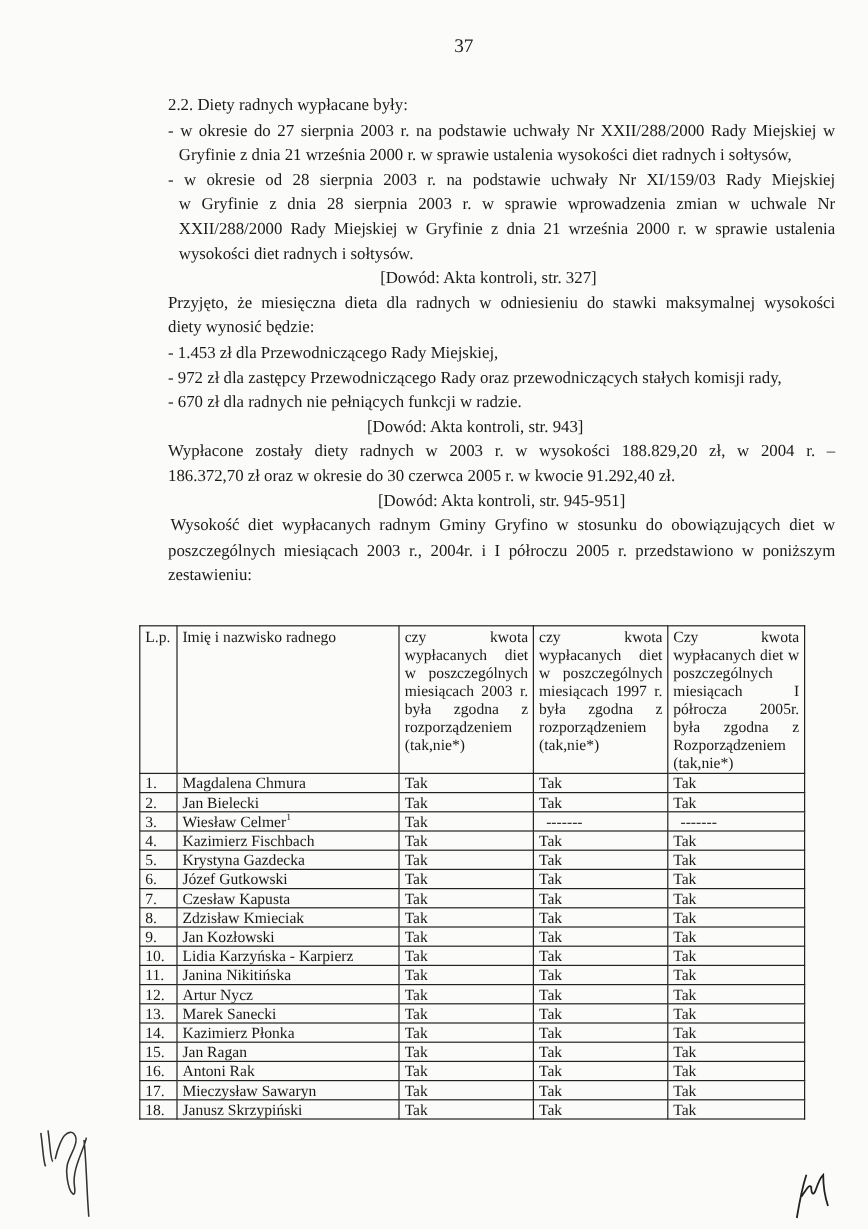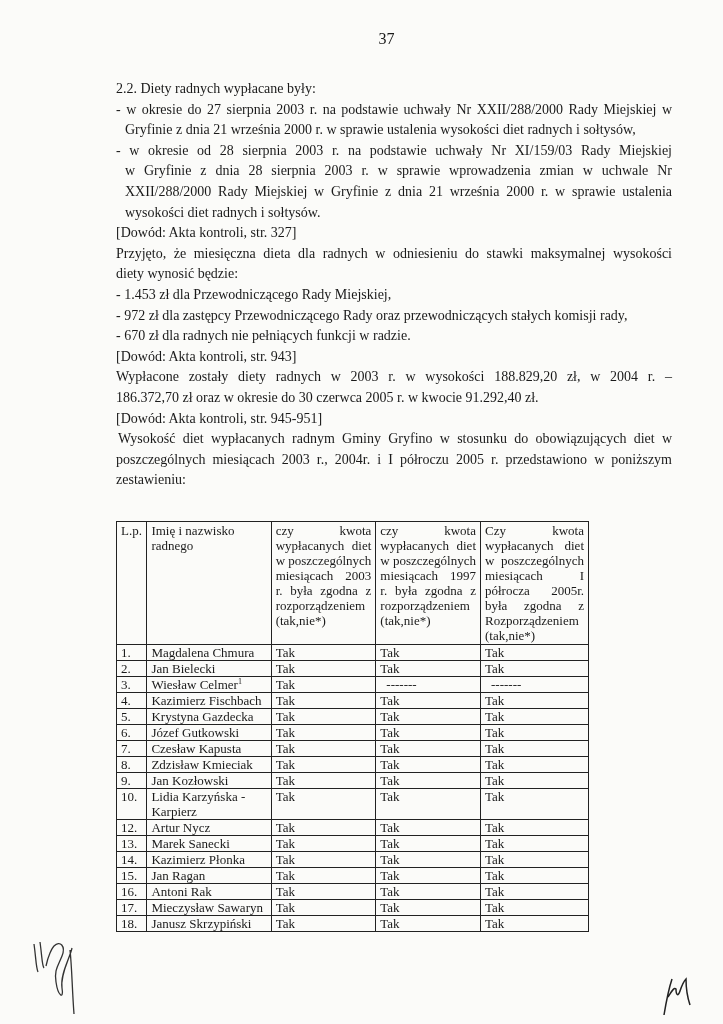--- a/index.html
+++ b/index.html
@@ -3,35 +3,35 @@
 <meta charset="utf-8">
 <style>
   html, body { margin:0; padding:0; }
   body { width:723px; height:1024px; background:#fbfbf9; position:relative; overflow:hidden;
          font-family:"Liberation Serif", serif; color:#1a1a1a; }
   .page-num { position:absolute; top:30px; left:0; width:723px; text-align:center; font-size:16px; padding-left:50px; box-sizing:border-box; }
   .text { position:absolute; left:116px; width:556px; font-size:14px; line-height:20.6px; }
   .line { white-space:nowrap; }
   .just { text-align:justify; text-align-last:justify; white-space:normal; }
   .indent { padding-left:9px; }
-  .right { text-align:left; }
-  table { position:absolute; left:116px; top:521px; width:473px; border-collapse:collapse; font-size:13px; line-height:15px; }
+  .right { text-align:center; }
+  table { position:absolute; left:116px; top:521px; width:555px; border-collapse:collapse; font-size:13px; line-height:15px; }
   td, th { border:1.3px solid #222; padding:0 4px; vertical-align:top; font-weight:normal; text-align:left; }
   th { padding-top:1px; padding-bottom:1px; }
   td { height:14.8px; }
   .hdr-j { text-align:justify; text-align-last:left;font-family:Liberation Serif, serif; }
   sup { font-size:8px; line-height:0; }
   .sig { position:absolute; }
 </style>
 </head>
 <body>
 
 <div class="page-num">37</div>
 
-<div class="text" style="top:79px;">
+<div class="text" style="top:79px;margin-left:24px;">
   <div class="line">2.2. Diety radnych wypłacane były:</div>
   <div class="line just">- w okresie do 27 sierpnia 2003 r. na podstawie uchwały Nr XXII/288/2000 Rady Miejskiej w</div>
   <div class="line indent">Gryfinie z dnia 21 września 2000 r. w sprawie ustalenia wysokości diet radnych i sołtysów,</div>
   <div class="line just">- w okresie od 28 sierpnia 2003 r. na podstawie uchwały Nr XI/159/03 Rady Miejskiej</div>
   <div class="line just indent">w Gryfinie z dnia 28 sierpnia 2003 r. w sprawie wprowadzenia zmian w uchwale Nr</div>
   <div class="line just indent">XXII/288/2000 Rady Miejskiej w Gryfinie z dnia 21 września 2000 r. w sprawie ustalenia</div>
   <div class="line indent">wysokości diet radnych i sołtysów.</div>
   <div class="line right" style="padding-right:22px;">[Dowód: Akta kontroli, str. 327]</div>
   <div class="line just">Przyjęto, że miesięczna dieta dla radnych w odniesieniu do stawki maksymalnej wysokości</div>
   <div class="line">diety wynosić będzie:</div>
@@ -129,20 +129,27 @@
         <td><span>Tak</span></td>
       </tr>
       <tr>
         <td><span>10.</span></td>
         <td><span>Lidia Karzyńska - Karpierz</span></td>
         <td><span>Tak</span></td>
         <td><span>Tak</span></td>
         <td><span>Tak</span></td>
       </tr>
       <tr>
+        <td><span>11.</span></td>
+        <td><span>Janina Nikitińska</span></td>
+        <td><span>Tak</span></td>
+        <td><span>Tak</span></td>
+        <td><span>Tak</span></td>
+      </tr>
+      <tr>
         <td><span>12.</span></td>
         <td><span>Artur Nycz</span></td>
         <td><span>Tak</span></td>
         <td><span>Tak</span></td>
         <td><span>Tak</span></td>
       </tr>
       <tr>
         <td><span>13.</span></td>
         <td><span>Marek Sanecki</span></td>
         <td><span>Tak</span></td>

